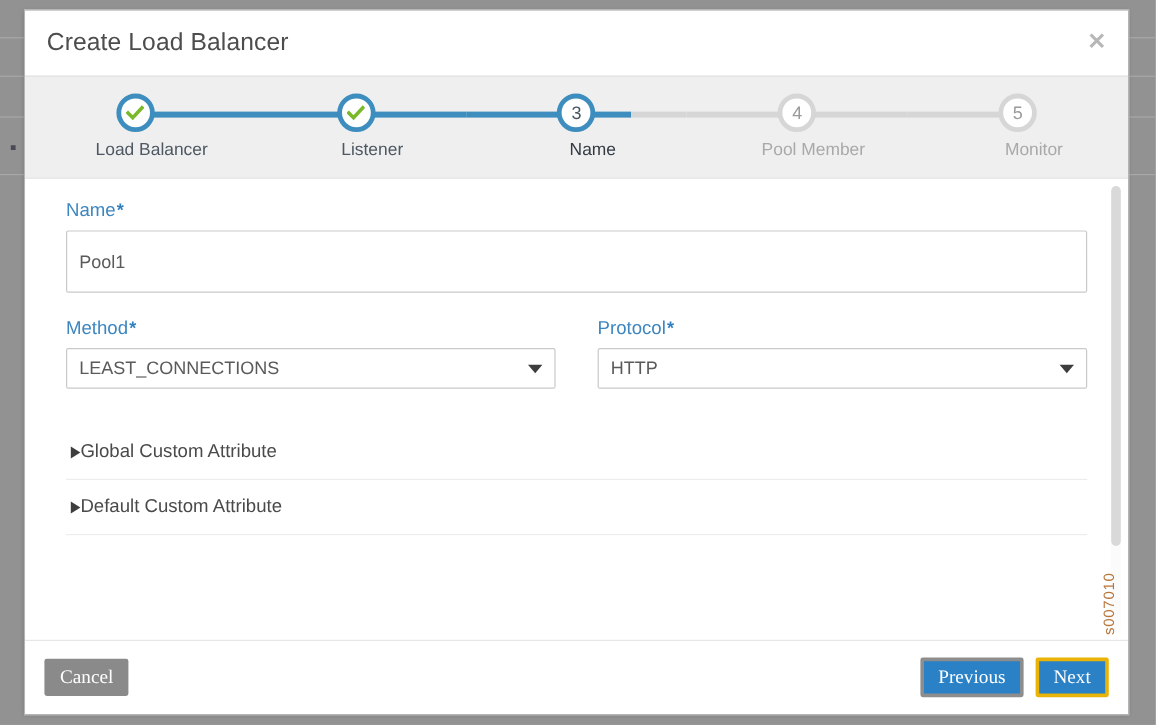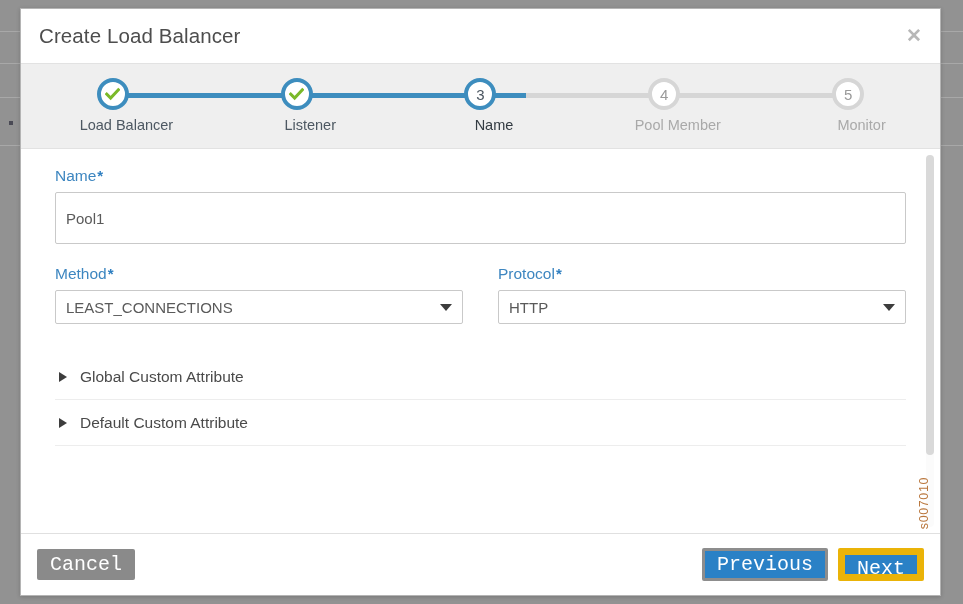--- a/index.html
+++ b/index.html
@@ -253,21 +253,20 @@
     cursor: pointer;
     box-sizing: border-box;
     margin-top: 2px;
   }
 
   
   #accordions { margin-top: 30px; }
   .accordion {
     display: flex;
     align-items: center;
-    gap: 13px;
     height: 45px;
     border-bottom: 1px solid #ededed;
     cursor: pointer;
     padding-left: 4px;
   }
   .tri {
     width: 0; height: 0;
     border-top: 5.5px solid transparent;
     border-bottom: 5.5px solid transparent;
     border-left: 8px solid #3d3d3d;
@@ -320,22 +319,22 @@
     flex: 0 0 62px;
     height: 62px;
     border-top: 1px solid #e0e0e0;
     background: #ffffff;
     display: flex;
     align-items: center;
     padding: 0 16px;
     box-sizing: border-box;
   }
   .btn {
-    font-family: Liberation Mono, monospace;
-    font-size: 20px;
+    font-family: Liberation Serif, serif;
+    font-size: 16px;
     color: #ffffff;
     border: none;
     border-radius: 2px;
     padding: 0 13px;
     height: 31px;
     line-height: 31px;
     cursor: pointer;
     box-sizing: border-box;
     text-align: right;
   }
@@ -346,21 +345,21 @@
   #previous-button {
     background: #2a81c6;
     border: 3px solid #8d8d8d;
     height: 33px;
     line-height: 27px;
     padding: 0 12px;
     margin-right: 10px;
   }
   #next-button {
     background: #2a81c6;
-    border: 7px solid #eab308;
+    border: 3px solid #eab308;
     height: 33px;
     line-height: 27px;
     padding: 0 12px;
   }
 </style>
 </head>
 <body>
 
 <div id="backdrop">
   <div class="bg-line l1"></div>

